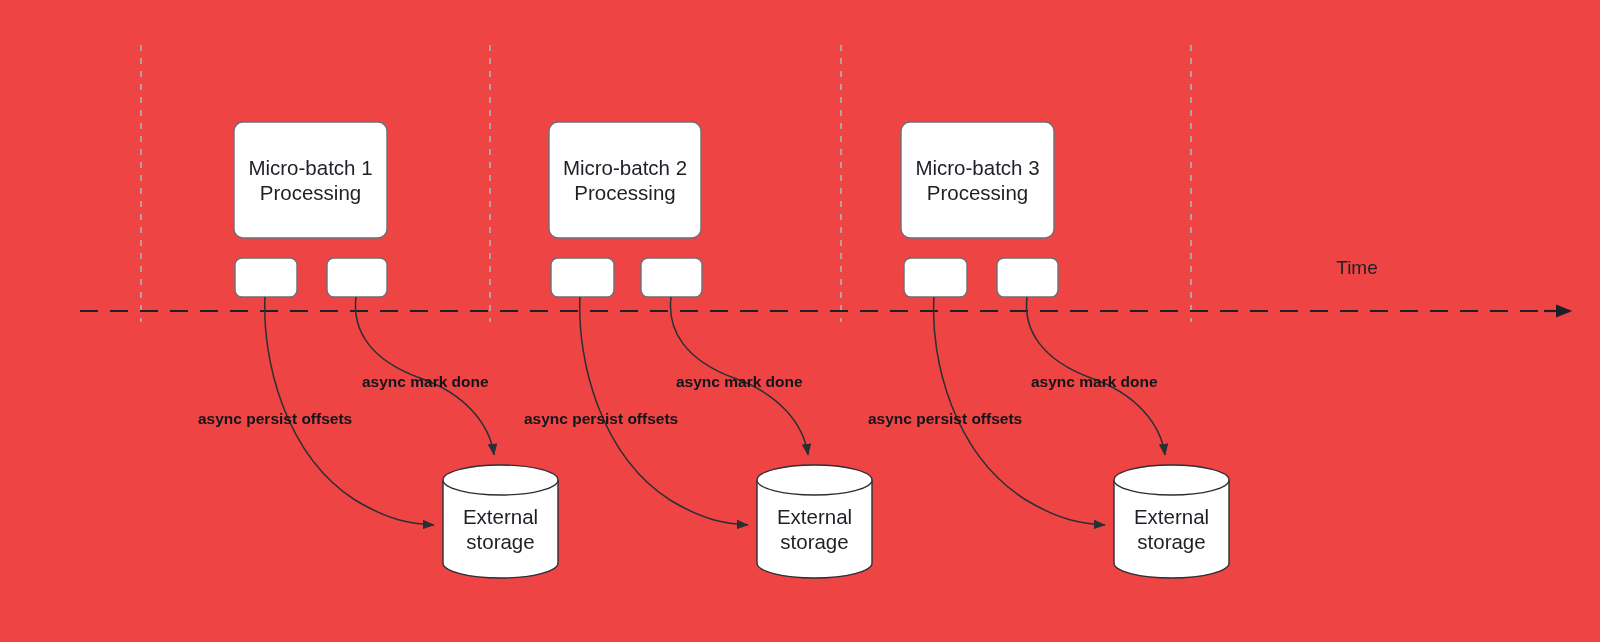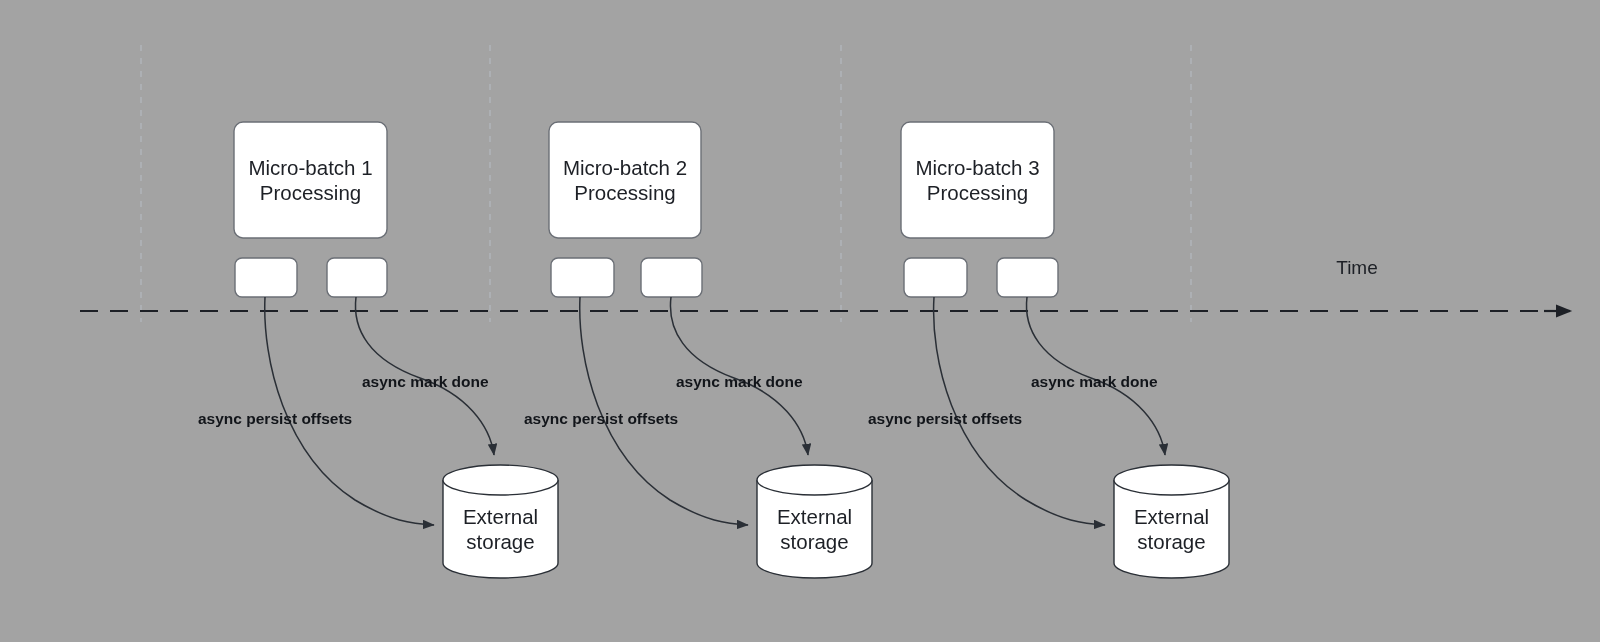--- a/index.html
+++ b/index.html
@@ -7,21 +7,21 @@
     padding: 0;
     background: #ffffff;
   }
   body {
     font-family: "Liberation Sans", sans-serif;
   }
   #canvas {
     position: relative;
     width: 1600px;
     height: 642px;
-    background: #a3a3a3;
+    background: #ef4444;
     overflow: hidden;
   }
   #diagram-svg {
     position: absolute;
     left: 0;
     top: 0;
     width: 1600px;
     height: 642px;
   }
   .shape-stroke {

